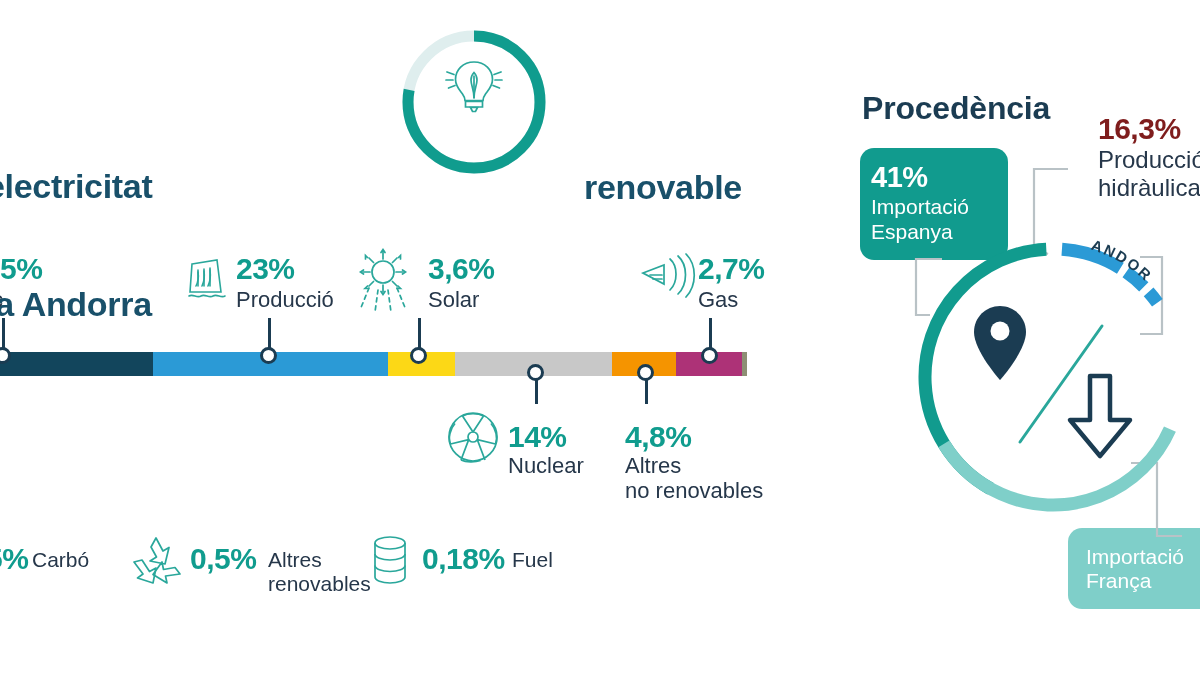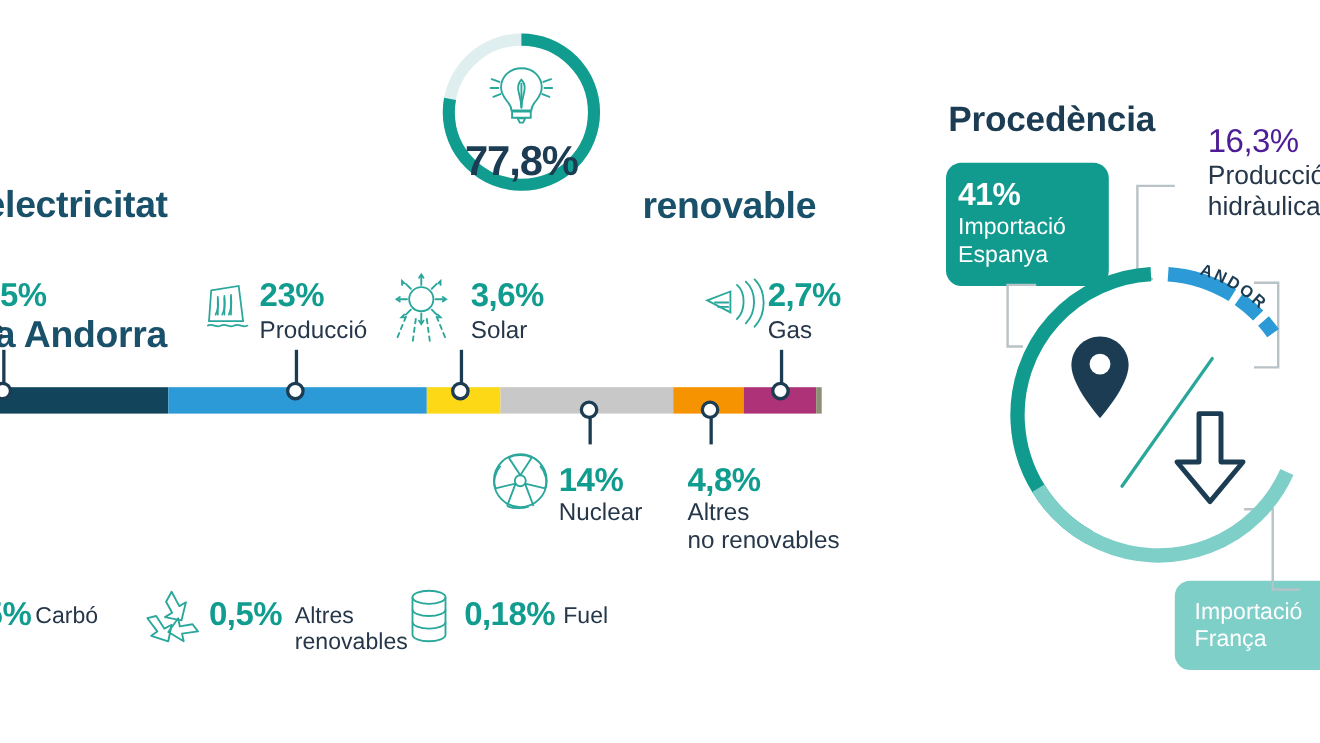--- a/index.html
+++ b/index.html
@@ -46,21 +46,21 @@
   
   .card {
     border-radius: 14px; padding:14px 18px 16px 18px; color:#ffffff;
   }
   .card .pct  { font-size:29px; font-weight:700; line-height:1.05; letter-spacing:-0.5px;}
   .card .sub  { font-size:21px; font-weight:400; line-height:1.15; white-space:pre; margin-top:3px;}
 
   .card-es { background:#119b8e;padding-left:11px; }
   .card-fr { background:#7fcfc9; }
 
-  .blue-pct { font-size:30px; font-weight:400; color:#4c1d95; letter-spacing:-0.5px; }
+  .blue-pct { font-size:30px; font-weight:700; color:#7f1d1d; letter-spacing:-0.5px; }
   .blue-sub { font-size:24px; font-weight:400; color:#26374a; line-height:1.15; white-space:pre;}
 
   svg { display:block; overflow:visible; }
   .bracket { stroke:#b9c2c6; stroke-width:2.2; fill:none; }
 </style>
 </head>
 <body>
 
 <div id="stage">
 
@@ -79,21 +79,20 @@
       <g fill="none" stroke="#2aa79b" stroke-width="1.7" stroke-linecap="round">
         <path d="M32 8 C21 8 13.5 16 13.5 25.5 C13.5 32 17.5 36 20.5 40 C22.5 42.8 23 44.5 23 46.5 L41 46.5 C41 44.5 41.5 42.8 43.5 40 C46.5 36 50.5 32 50.5 25.5 C50.5 16 43 8 32 8 Z"></path>
         <path d="M23.5 47.5 L40.5 47.5 L40.5 53 L23.5 53 Z"></path>
         <path d="M28.5 53.5 L35.5 53.5 L33.5 57.5 L30.5 57.5 Z"></path>
         <path d="M32 44 C32 36 29 31 29 26 C29 21.5 32 18.5 32 18.5 C32 18.5 35 21.5 35 26 C35 31 32 36 32 44 Z"></path>
         <path d="M32 44 L32 22"></path>
         <path d="M5 18 L12 20.5 M4 26 L11 26 M6.5 34 L13 31.5"></path>
         <path d="M59 18 L52 20.5 M60 26 L53 26 M57.5 34 L51 31.5"></path>
       </g>
     </svg>
-    <div class="abs donut-pct" style="left:0; top:100px; width:152px; text-align:center;">77,8%</div>
   </div>
 
   <div class="abs origen-txt" style="left:584px; top:90px;">
     <div>renovable</div>
   </div>
 
   <div class="abs" id="barwrap">
     <div class="seg" style="left:0px;   width:173px; background:#12455c;"></div>
     <div class="seg" style="left:173px; width:235px; background:#2b9ad6;"></div>
     <div class="seg" style="left:408px; width:67px;  background:#fcd816;"></div>

